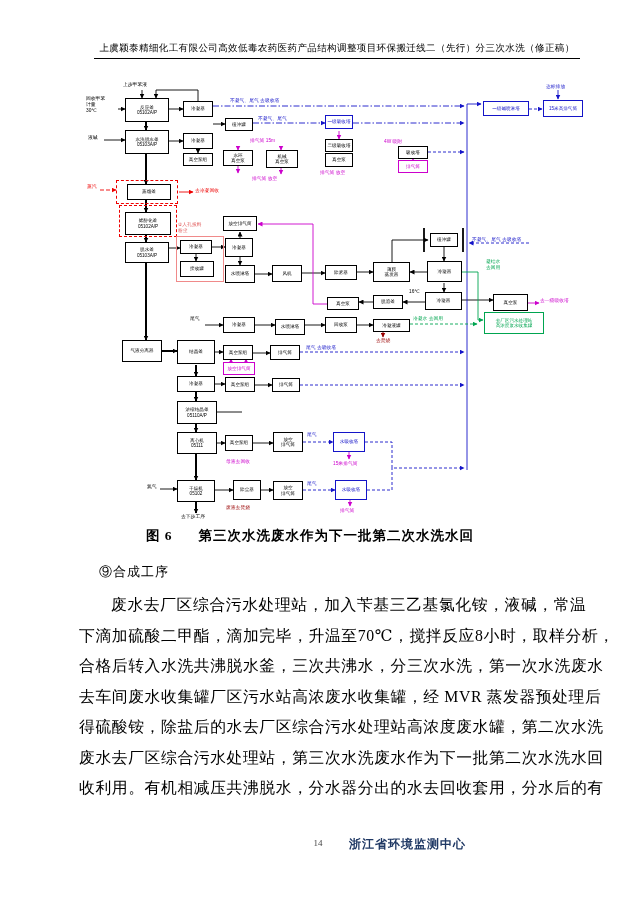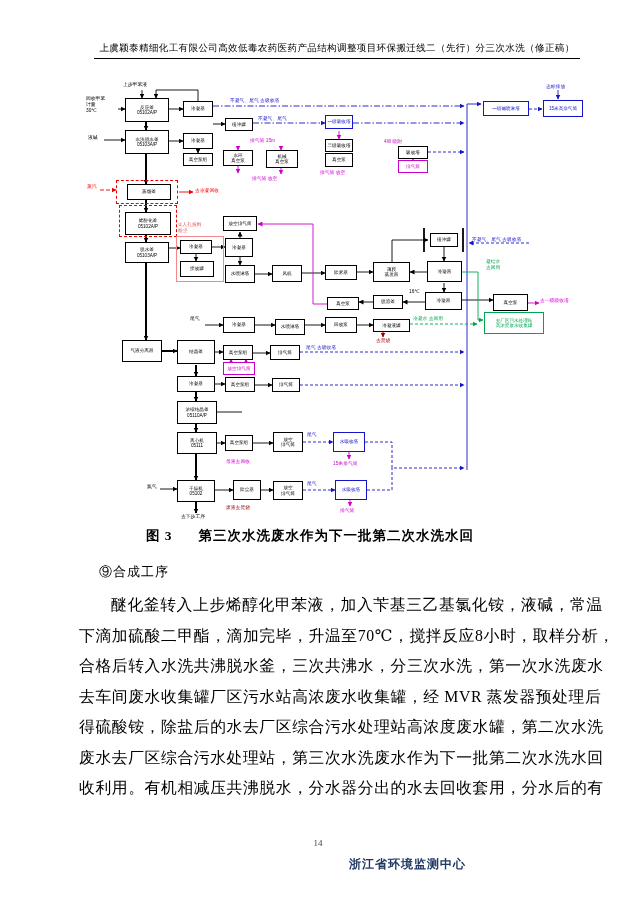--- a/index.html
+++ b/index.html
@@ -36,21 +36,21 @@
     position:absolute;left:99px;top:563px;font-size:13px;letter-spacing:1px;
   }
   .para{position:absolute;left:79px;top:590px;width:501px;}
   .pline{
     font-size:15.8px;height:30.5px;line-height:30.5px;letter-spacing:.6px;
     text-align:justify;text-align-last:justify;white-space:nowrap;
   }
   .pline.indent{padding-left:32px;box-sizing:border-box;}
   .footer-page{position:absolute;left:288px;top:838px;width:60px;text-align:center;font-size:9px;color:#444;font-family:Liberation Serif, serif;}
   .footer-org{
-    position:absolute;left:349px;top:856px;font-size:12px;font-weight:bold;
+    position:absolute;left:349px;top:836px;font-size:12px;font-weight:bold;
     color:#1f3864;letter-spacing:1px;
   }
 </style>
 </head>
 <body>
 
 <div class="hdr">上虞颖泰精细化工有限公司高效低毒农药医药产品结构调整项目环保搬迁线二（先行）分三次水洗（修正稿）</div>
 
 <div id="figure-area">
   <svg id="edges-svg" width="636" height="900">
@@ -257,27 +257,27 @@
       <div class="flow-label" style="left: 340px; top: 508px; color: rgb(204, 0, 204);">排气筒</div>
       <div class="flow-label" style="left: 226px; top: 505px; color: rgb(153, 0, 0);">废液去焚烧</div>
       <div class="flow-label" style="left: 376px; top: 338px; color: rgb(153, 0, 0);">去焚烧</div>
       <div class="flow-label" style="left: 181px; top: 514px; color: rgb(0, 0, 0);">去下步工序</div>
       <div class="flow-label" style="left: 147px; top: 484px; color: rgb(0, 0, 0);">氮气</div>
       <div class="flow-label" style="left: 546px; top: 84px; color: rgb(20, 20, 200);">达标排放</div>
     </div>
 </div>
 
 <div class="caption">
-  <span class="cap-pre">图 3</span><span>第三次水洗废水作为下一批第二次水洗水回</span>
+  <span class="cap-pre">图 6</span><span>第三次水洗废水作为下一批第二次水洗水回</span>
 </div>
 
 <div class="sec-heading">⑨合成工序</div>
 
 <div class="para">
-  <div class="pline indent">醚化釜转入上步烯醇化甲苯液，加入苄基三乙基氯化铵，液碱，常温</div>
+  <div class="pline indent">废水去厂区综合污水处理站，加入苄基三乙基氯化铵，液碱，常温</div>
   <div class="pline">下滴加硫酸二甲酯，滴加完毕，升温至70℃，搅拌反应8小时，取样分析，</div>
   <div class="pline">合格后转入水洗共沸脱水釜，三次共沸水，分三次水洗，第一次水洗废水</div>
   <div class="pline">去车间废水收集罐厂区污水站高浓废水收集罐，经 MVR 蒸发器预处理后</div>
   <div class="pline">得硫酸铵，除盐后的水去厂区综合污水处理站高浓度废水罐，第二次水洗</div>
   <div class="pline">废水去厂区综合污水处理站，第三次水洗废水作为下一批第二次水洗水回</div>
   <div class="pline">收利用。有机相减压共沸脱水，分水器分出的水去回收套用，分水后的有</div>
 </div>
 
 <div class="footer-page">14</div>
 <div class="footer-org">浙江省环境监测中心</div>

